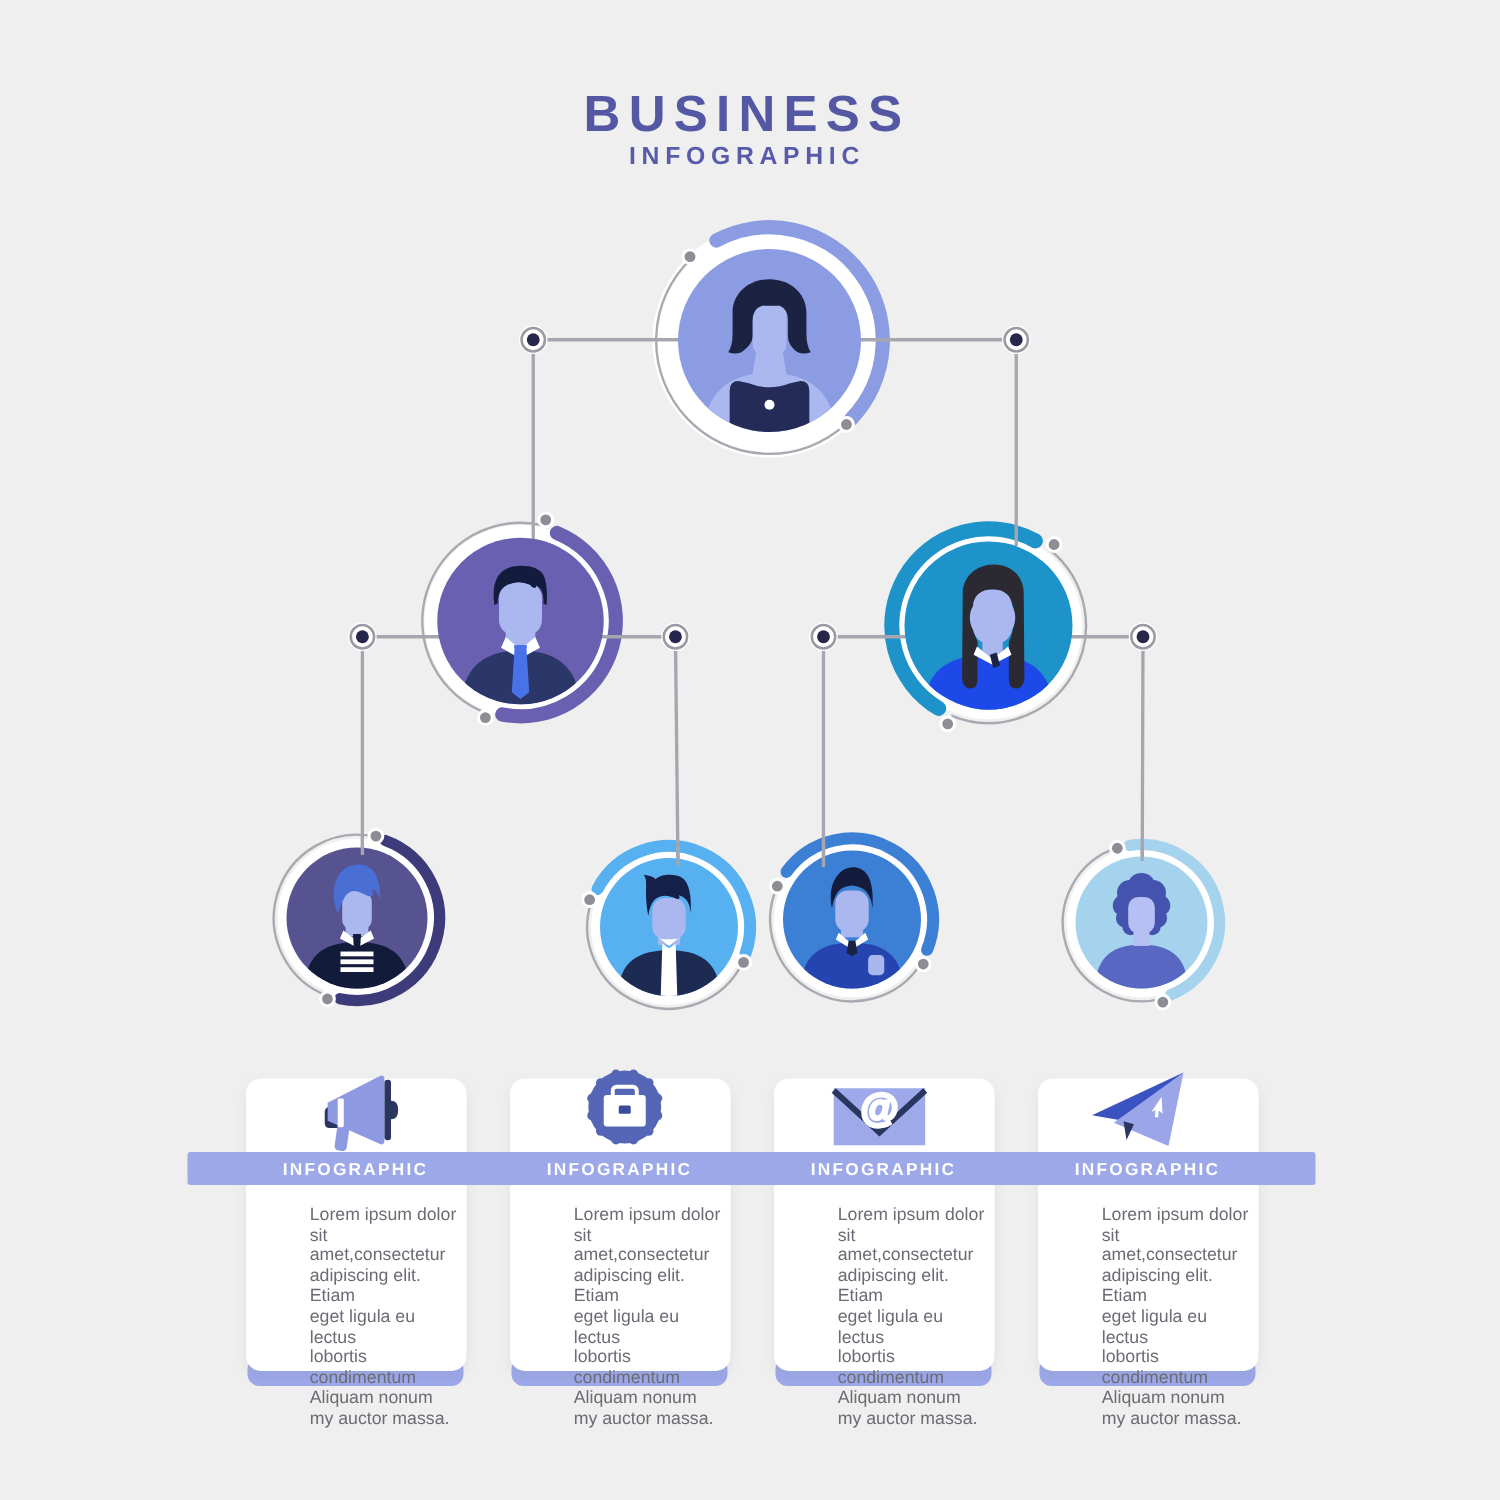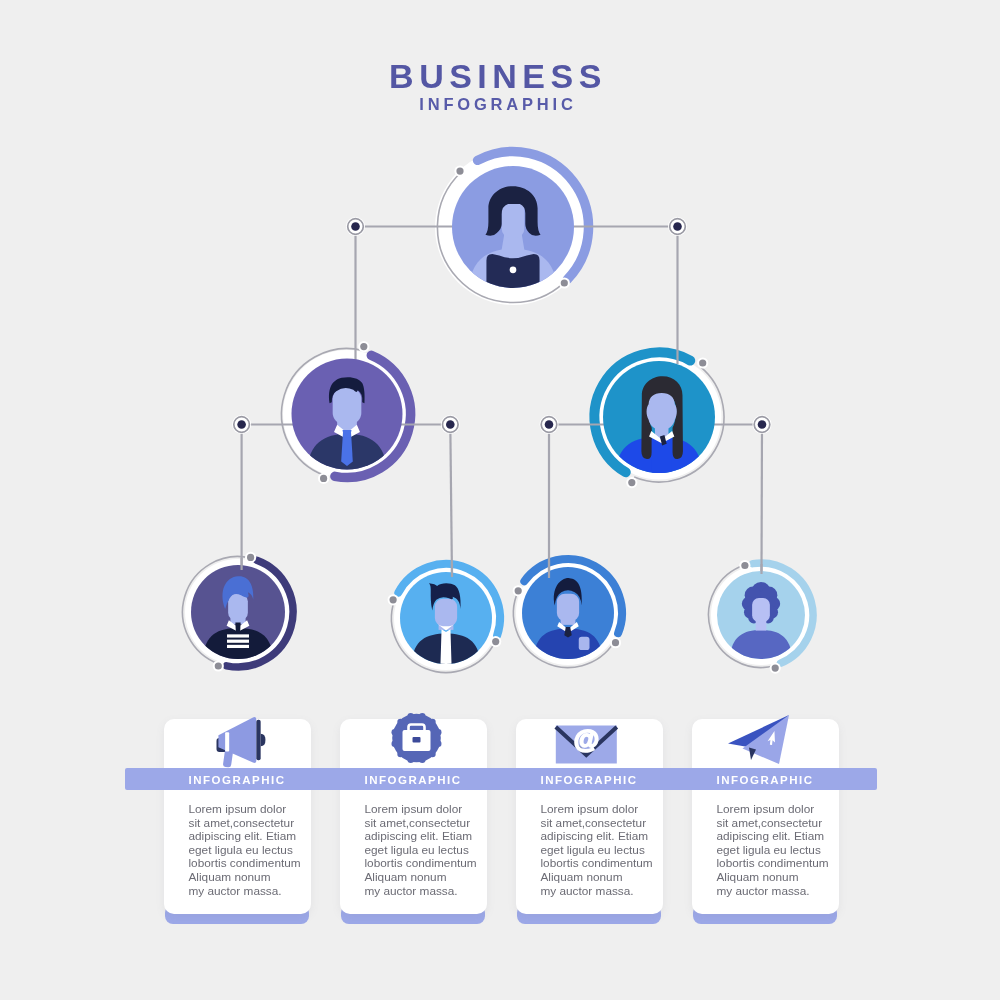--- a/index.html
+++ b/index.html
@@ -2,21 +2,21 @@
 <html><head><meta charset="utf-8">
 <style>
 html,body{margin:0;padding:0;}
 body{width:1000px;height:1000px;background:#efefef;font-family:"Liberation Sans",sans-serif;overflow:hidden;position:relative;}
 .title1{position:absolute;top:57px;left:-2px;width:1000px;text-align:center;font-size:34px;font-weight:bold;letter-spacing:5.5px;color:#5457a4;}
 .title2{position:absolute;top:95px;left:-2px;width:1000px;text-align:center;font-size:16.5px;font-weight:bold;letter-spacing:3.8px;color:#585ba9;}
 .card{position:absolute;top:719px;width:147px;height:195px;background:#ffffff;border-radius:10px;box-shadow:0 3px 8px rgba(120,120,140,0.10);}
 .bar{position:absolute;top:905px;width:144px;height:19px;background:#9ca8e8;border-radius:8px;}
 .band{position:absolute;left:125px;top:768px;width:752px;height:22px;background:#9ca8e8;border-radius:2px;z-index:4;}
 .label{position:absolute;top:774px;width:147px;text-align:center;font-size:11.5px;font-weight:bold;letter-spacing:1.5px;color:#ffffff;z-index:5;}
-.lorem{position:absolute;top:84px;left:25px;font-size:11.8px;line-height:13.6px;color:#6b6b74;letter-spacing:0px;}
+.lorem{position:absolute;top:84px;left:43px;font-size:11.8px;line-height:13.6px;color:#6b6b74;letter-spacing:0px;}
 </style></head>
 <body>
 <div class="title1">BUSINESS</div>
 <div class="title2">INFOGRAPHIC</div>
 <svg width="1000" height="1000" viewBox="0 0 1000 1000" style="position:absolute;left:0;top:0;z-index:3">
 <circle cx="513" cy="227" r="78" fill="#ffffff"></circle>
 <circle cx="347" cy="414" r="64" fill="#ffffff"></circle>
 <circle cx="659" cy="417" r="62.5" fill="#ffffff"></circle>
 <circle cx="238" cy="612" r="53" fill="#ffffff"></circle>
 <circle cx="446" cy="618" r="52" fill="#ffffff"></circle>

